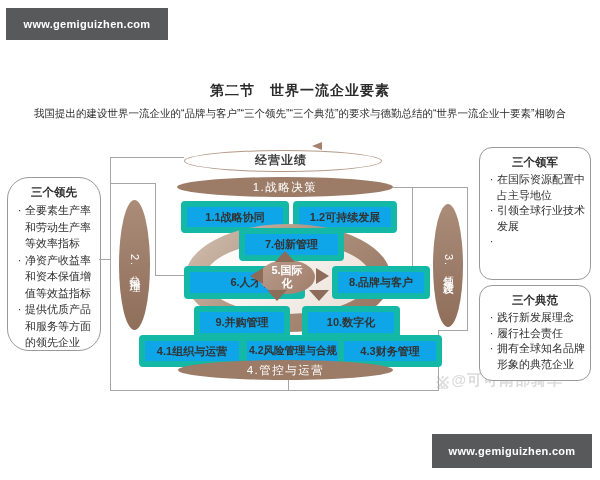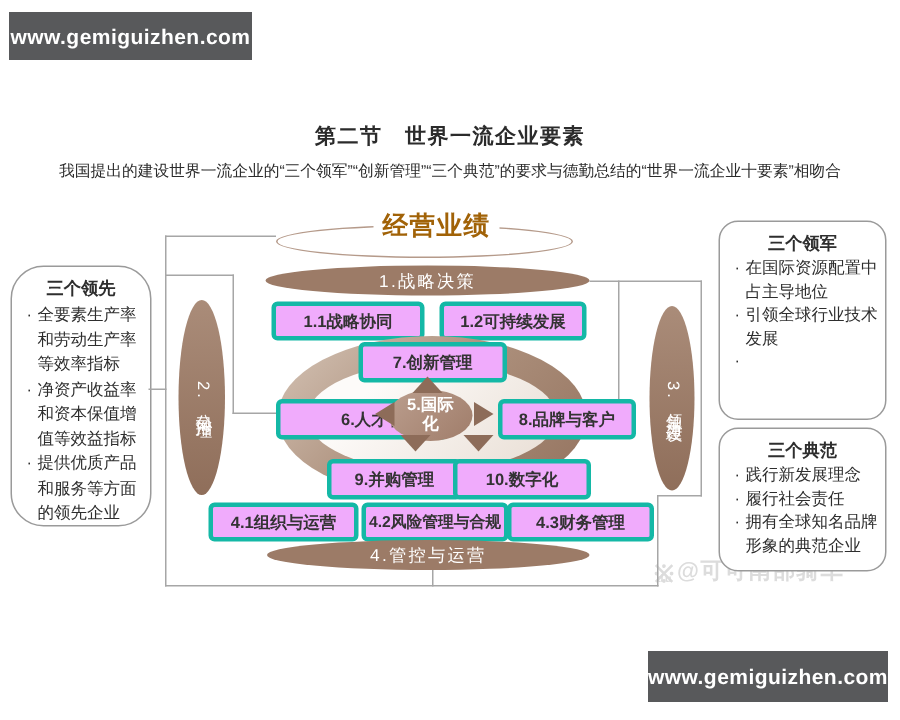--- a/index.html
+++ b/index.html
@@ -1,69 +1,69 @@
 <!DOCTYPE html>
 <html><head>
 <meta charset="utf-8">
 <style>
   html,body{margin:0;padding:0;}
   body{width:600px;height:480px;position:relative;background:#ffffff;overflow:hidden;
        font-family:"Liberation Sans", sans-serif;color:#2e2e2e;}
   .wm{position:absolute;background:#58595b;color:#ffffff;display:flex;align-items:center;
-      justify-content:center;font-weight:bold;font-size:14px;letter-spacing:.3px;}
+      justify-content:center;font-weight:bold;font-size:11px;letter-spacing:.3px;}
   .page-title{position:absolute;top:82px;left:0;width:600px;text-align:center;
       font-size:14px;font-weight:bold;color:#2b2b2b;letter-spacing:1px;}
   .page-sub{position:absolute;top:107px;left:0;width:600px;text-align:center;
       font-size:10.5px;color:#2b2b2b;}
   .panel{position:absolute;border:1px solid #9a9a9a;background:#fff;}
   .panel .ttl{text-align:center;font-size:11.5px;font-weight:600;color:#2e2e2e;margin:7px 0 2px;}
   .panel ul{list-style:none;margin:0;padding:0 4px 0 6px;}
   .panel li{display:flex;font-size:11px;color:#2e2e2e;}
   .panel li .mk{width:11px;flex:none;text-align:center;}
   .p-left li{line-height:16.5px;}
   .p-right li{line-height:15.5px;}
-  .box{position:absolute;border:3px solid #14b8a6;border-radius:4px;background:#f0abfc;
+  .box{position:absolute;border:6px solid #14b8a6;border-radius:4px;background:#0ea5e9;
        display:flex;align-items:center;justify-content:center;font-size:11px;
        font-weight:600;color:#333;white-space:nowrap;}
   .bel{position:absolute;border-radius:50%;background:#9c7b67;color:#fff;display:flex;
        align-items:center;justify-content:center;font-size:11.5px;letter-spacing:1.5px;}
   .ln{position:absolute;background:#a6a6a6;}
   .tri{position:absolute;width:0;height:0;}
   .ring-outer{position:absolute;left:185px;top:224px;width:206px;height:108px;border-radius:50%;
        background:linear-gradient(135deg,#d5c4b6 0%,#ab8e7a 50%,#93725e 100%);}
   .ring-inner{position:absolute;left:205px;top:242px;width:166px;height:72px;border-radius:50%;
        background:linear-gradient(135deg,#fdfbf9 25%,#e8ddd3 100%);}
   .core{position:absolute;left:259px;top:260px;width:56px;height:34px;border-radius:50%;
        background:linear-gradient(135deg,#bb9e8e,#a07d6a);color:#fff;display:flex;
        flex-direction:column;align-items:center;justify-content:center;font-size:11px;
        font-weight:600;line-height:13px;}
   .vellipse{position:absolute;border-radius:50%;background:linear-gradient(180deg,#aa8c79,#8f6e5a);
        color:#fff;display:flex;align-items:center;justify-content:center;}
   .vellipse span{writing-mode:vertical-rl;font-size:11px;letter-spacing:2px;}
   .cycle{position:absolute;left:184px;top:150px;width:196px;height:20px;border-radius:50%;
        border:1px solid #b59a8a;}
-  .cycle-label{position:absolute;left:249px;top:139px;background:#fff;padding:0 6px;
-       font-size:17px;font-weight:600;color:#a16207;letter-spacing:1px;}
+  .cycle-label{position:absolute;left:249px;top:152px;background:#fff;padding:0 6px;
+       font-size:12px;font-weight:600;color:#404040;letter-spacing:1px;}
   .credit{position:absolute;left:436px;top:371px;color:#dcdcdc;font-size:15px;font-weight:bold;
        letter-spacing:1px;display:flex;align-items:flex-start;}
   .credit .paw{font-size:16px;position:relative;margin-right:1px;}
   .credit .du{font-size:7px;position:absolute;left:2px;top:12px;}
 </style>
 </head>
 <body>
 
 <div class="wm" style="left:6px;top:8px;width:162px;height:32px;">www.gemiguizhen.com</div>
 <div class="wm" style="left:432px;top:434px;width:160px;height:34px;">www.gemiguizhen.com</div>
 <div class="credit">
   <span class="paw"><span>※</span><span class="du">du</span></span>
   <span>@可可南部骑车</span>
 </div>
 
 <div class="page-title">第二节　世界一流企业要素</div>
-<div class="page-sub">我国提出的建设世界一流企业的“三个领军”“创新管理”“三个典范”的要求与德勤总结的“世界一流企业十要素”相吻合</div>
+<div class="page-sub">我国提出的建设世界一流企业的“品牌与客户”“三个领先”“三个典范”的要求与德勤总结的“世界一流企业十要素”相吻合</div>
 
 <div class="panel p-left" style="left:7px;top:177px;width:92px;height:172px;border-radius:22px;">
   <div class="ttl">三个领先</div>
   <ul>
     <li>
         <span class="mk">·</span>
         <span>全要素生产率和劳动生产率等效率指标</span>
       </li>
     <li>
         <span class="mk">·</span>
@@ -132,21 +132,21 @@
 <div class="bel" style="left:177px;top:177px;width:216px;height:20px;">1.战略决策</div>
 <div class="box" style="left:181px;top:201px;width:96px;height:20px;">1.1战略协同</div>
 <div class="box" style="left:293px;top:201px;width:92px;height:20px;">1.2可持续发展</div>
 
 <div class="ring-outer"></div>
 <div class="ring-inner"></div>
 
 <div class="box" style="left:239px;top:228px;width:93px;height:21px;">7.创新管理</div>
 <div class="box" style="left:184px;top:266px;width:84px;height:21px;padding-left:25px;">6.人才管理</div>
 <div class="box" style="left:332px;top:266px;width:86px;height:21px;">8.品牌与客户</div>
-<div class="box" style="left:194px;top:306px;width:84px;height:21px;margin-left:24px;">9.并购管理</div>
+<div class="box" style="left:194px;top:306px;width:84px;height:21px;">9.并购管理</div>
 <div class="box" style="left:302px;top:306px;width:86px;height:21px;">10.数字化</div>
 
 <div class="core">
   <span>5.国际</span>
   <span>化</span>
 </div>
 
 <div class="tri" style="left:275px;top:251px;border-left:10px solid transparent;border-right:10px solid transparent;border-bottom:11px solid #8d6c59;"></div>
 <div class="tri" style="left:250px;top:268px;border-top:8px solid transparent;border-bottom:8px solid transparent;border-right:13px solid #8d6c59;"></div>
 <div class="tri" style="left:316px;top:268px;border-top:8px solid transparent;border-bottom:8px solid transparent;border-left:13px solid #8d6c59;"></div>

